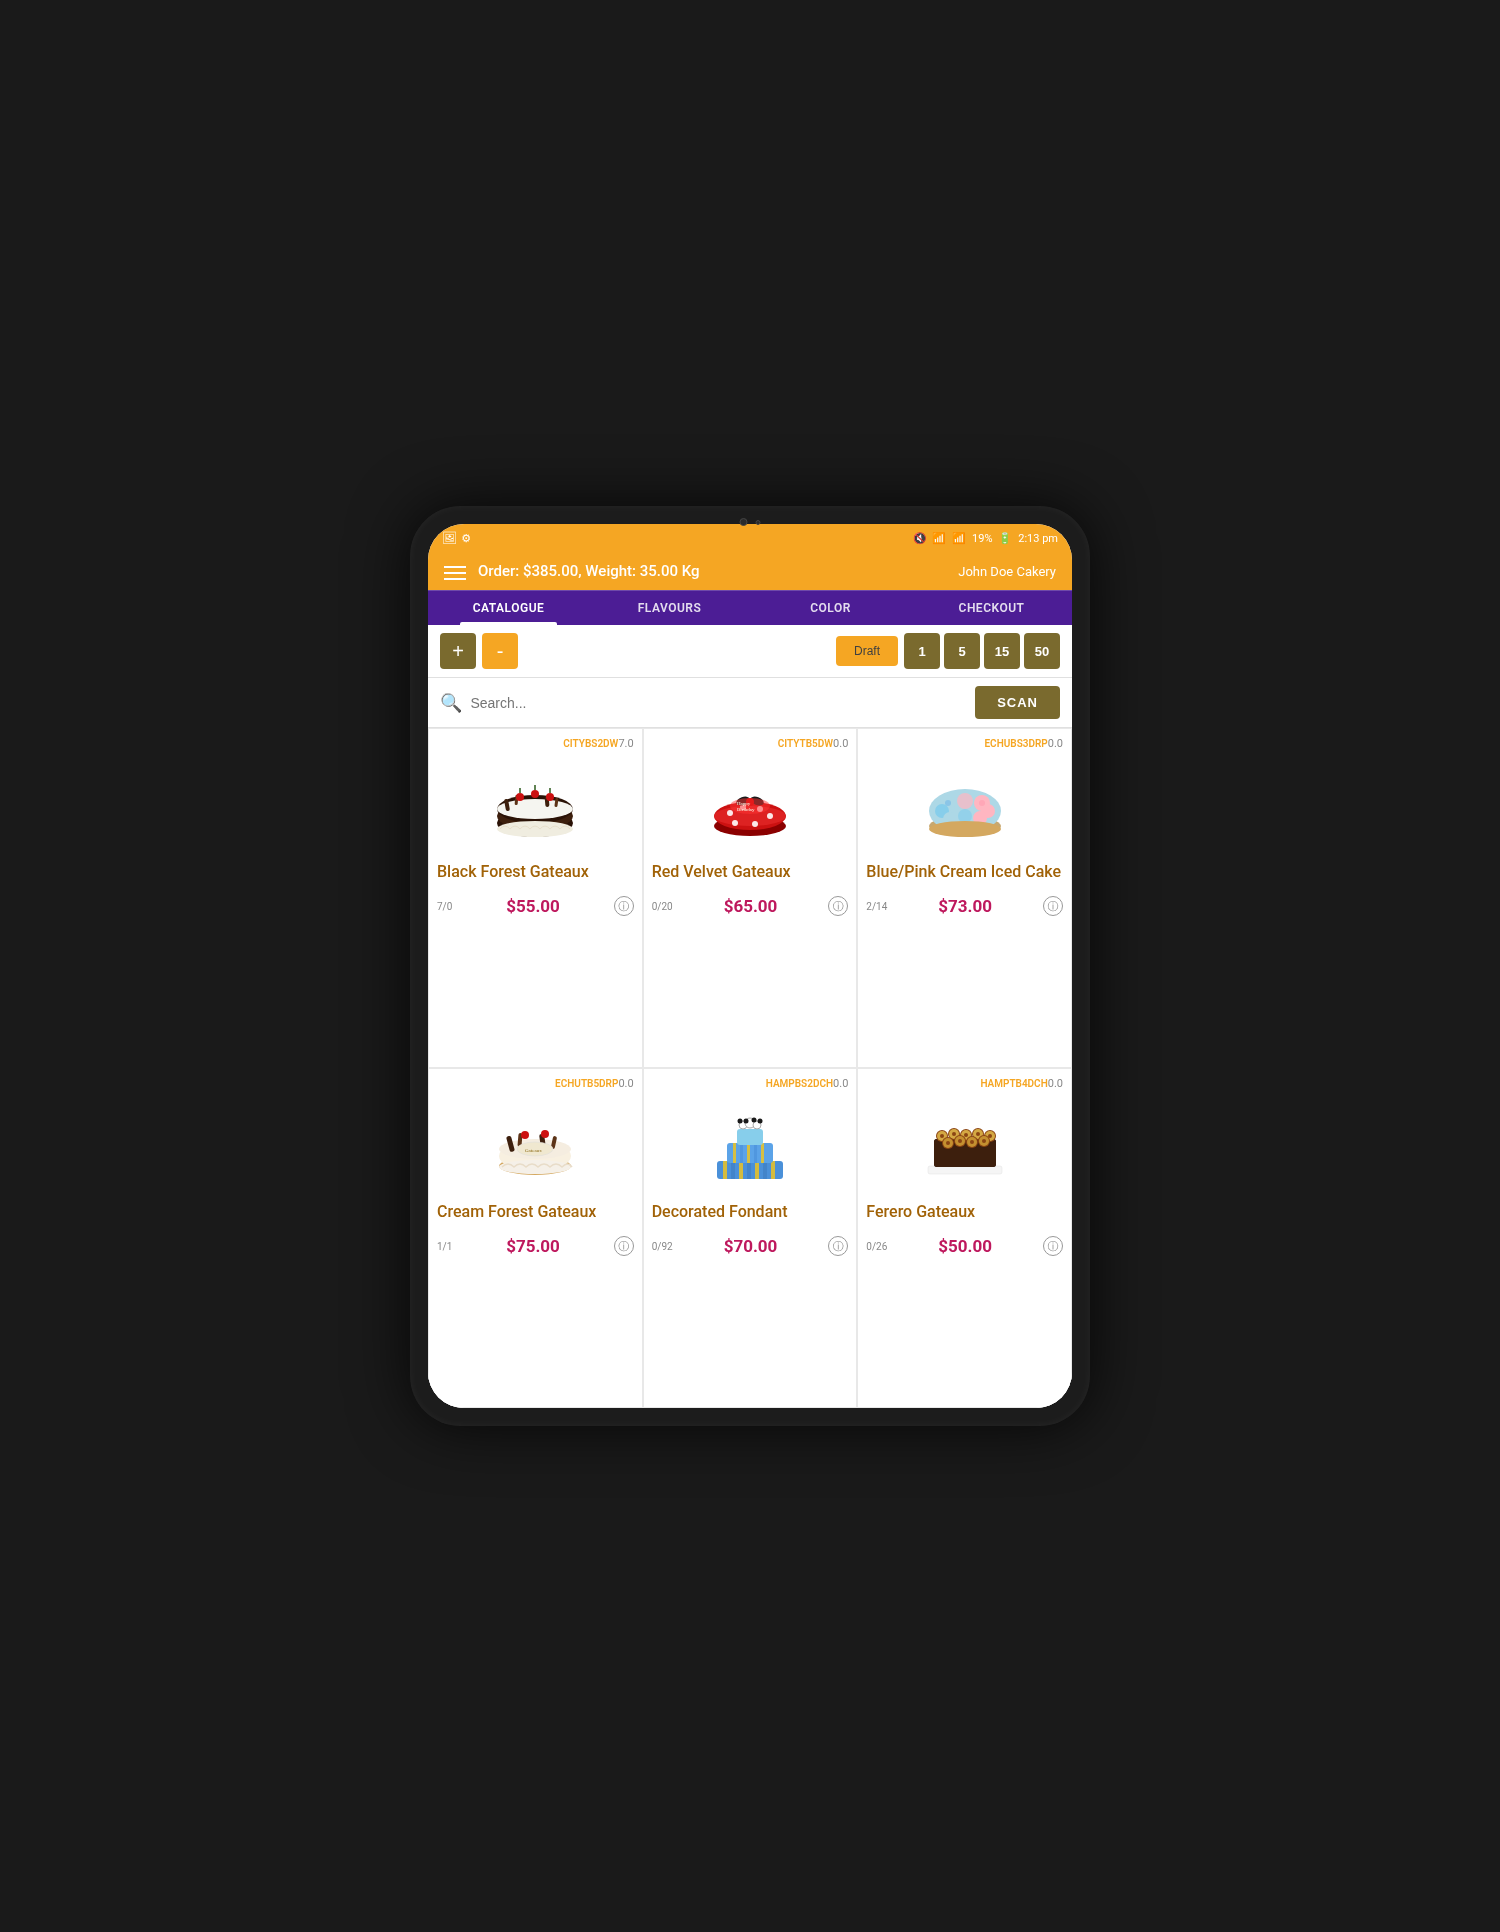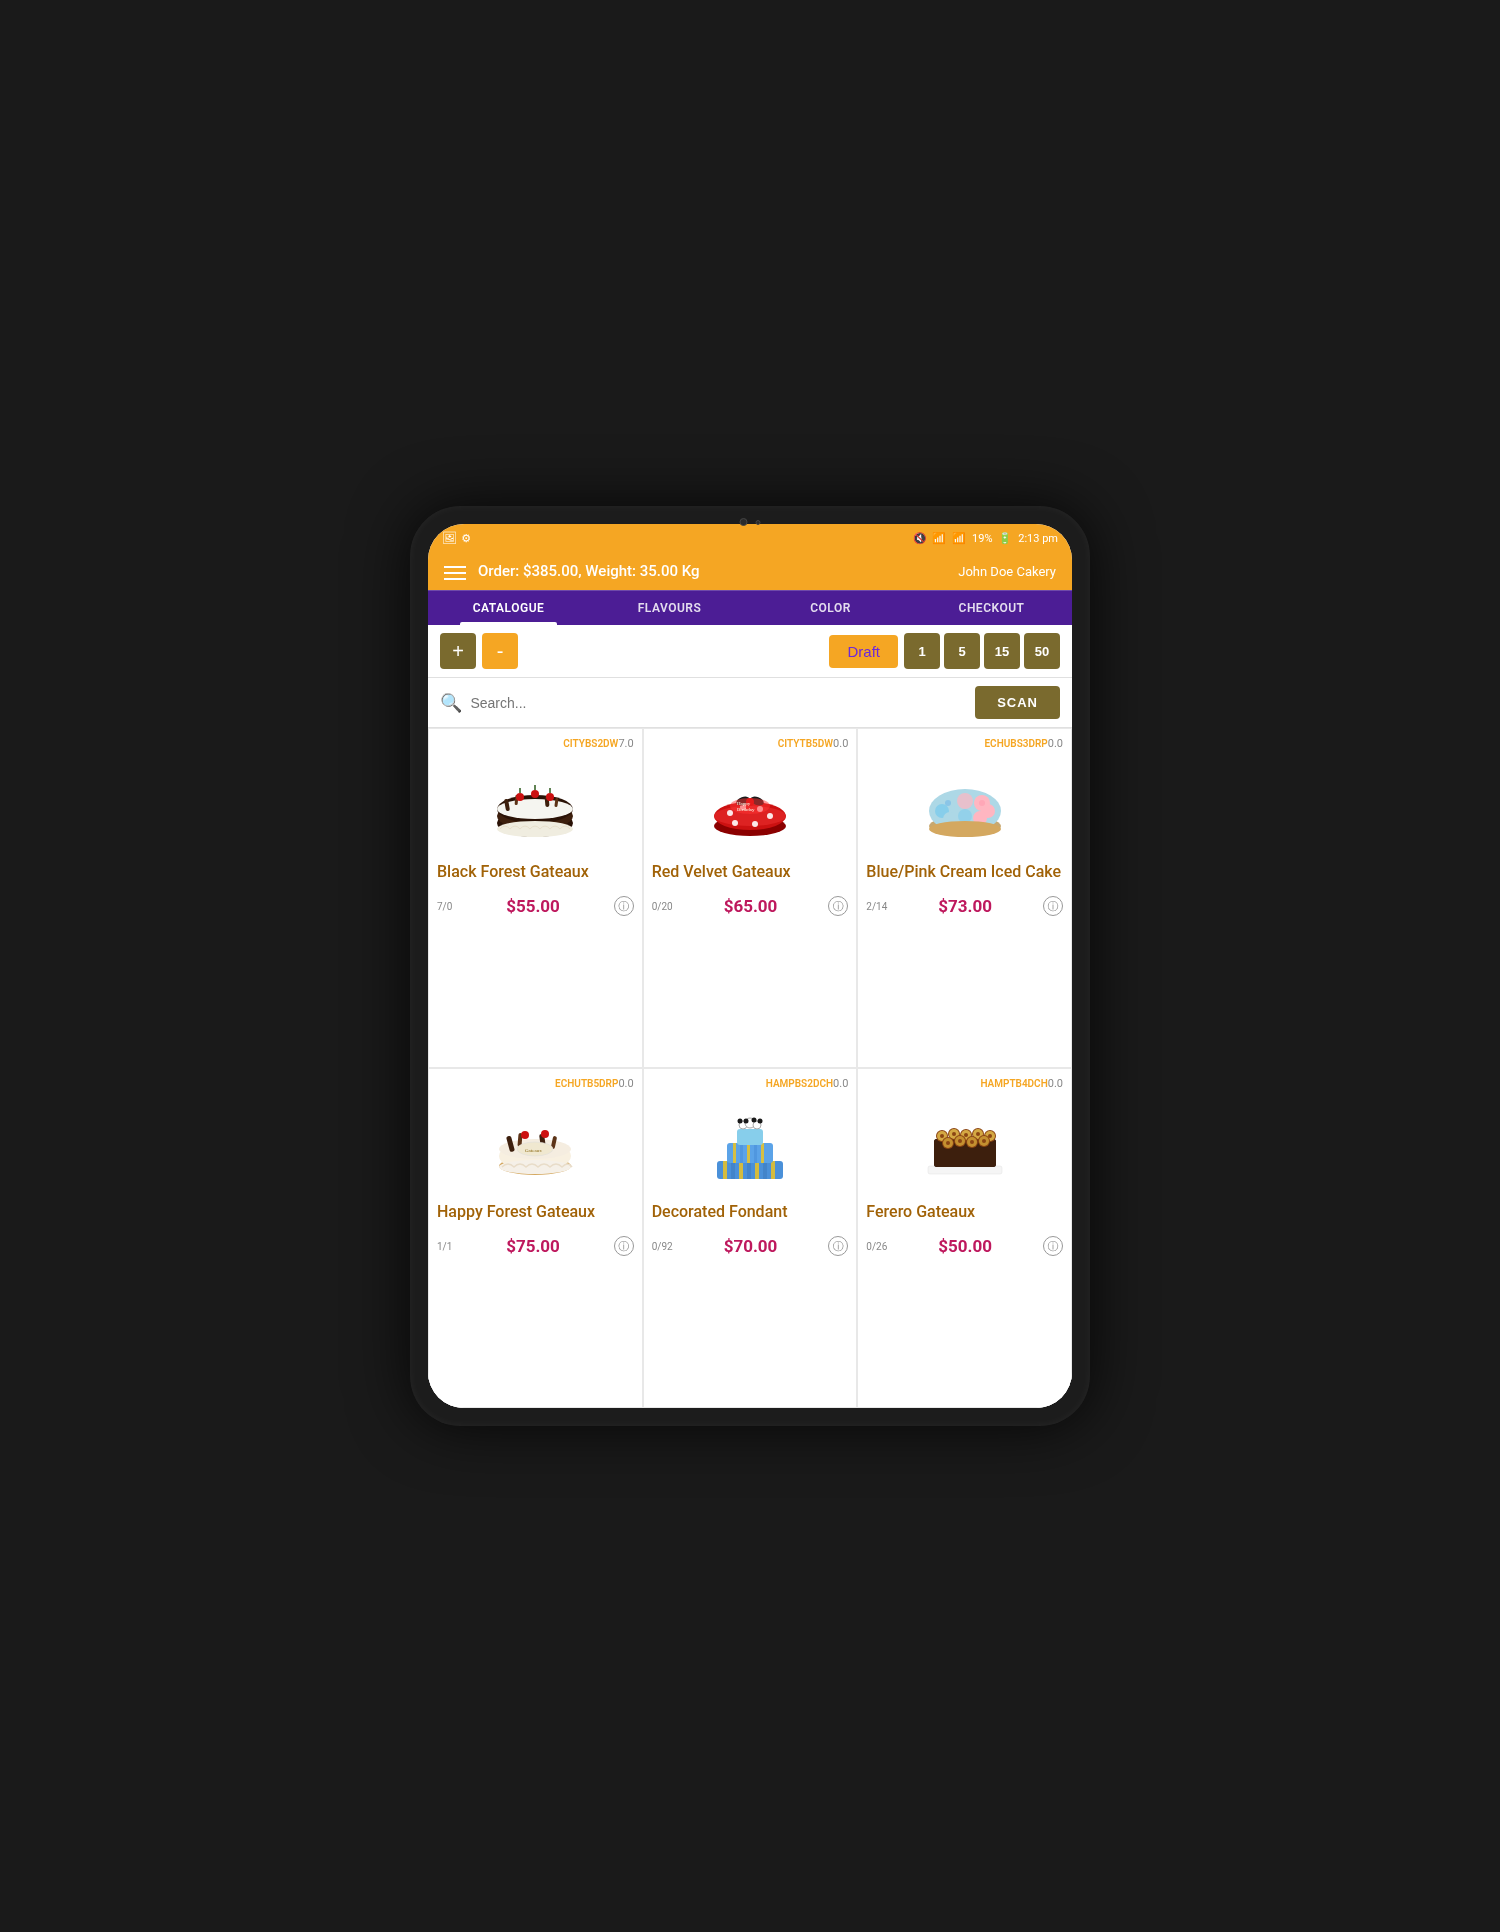--- a/index.html
+++ b/index.html
@@ -155,25 +155,25 @@
       font-size: 20px;
       cursor: pointer;
       display: flex;
       align-items: center;
       justify-content: center;
       font-weight: 300;
     }
     .spacer { flex: 1; }
     .btn-draft {
       background: #f5a623;
-      color: #6d28d9;
+      color: #404040;
       border: none;
       border-radius: 4px;
       padding: 8px 18px;
-      font-size: 15px;
+      font-size: 12px;
       cursor: pointer;
     }
     .qty-btns {
       display: flex;
       gap: 4px;
     }
     .qty-btn {
       background: #7a6a2e;
       color: #fff;
       border: none;
@@ -518,21 +518,21 @@
               <circle cx="35" cy="34" r="4" fill="#cc1111"></circle>
               <circle cx="55" cy="33" r="4" fill="#cc1111"></circle>
 
               <ellipse cx="45" cy="48" rx="18" ry="7" fill="#f0e8d0" stroke="#ddd" stroke-width="0.5"></ellipse>
               <text x="35" y="51" font-size="5" fill="#8b6914" font-family="serif">Gateaux</text>
 
               <ellipse cx="45" cy="66" rx="36" ry="7" fill="#f5f0e8"></ellipse>
               <path d="M12,66 Q18,60 24,66 Q30,60 36,66 Q42,60 48,66 Q54,60 60,66 Q66,60 72,66 Q78,60 82,66" fill="none" stroke="#e8dcc8" stroke-width="1.5"></path>
             </svg>
           </div>
-          <div class="product-name">Happy Forest Gateaux</div>
+          <div class="product-name">Cream Forest Gateaux</div>
           <div class="product-footer">
             <span class="product-stock">1/1</span>
             <span class="product-price">$75.00</span>
             <div class="info-btn">ⓘ</div>
           </div>
         </div>
 
         <div class="product-card">
           <div class="product-header">
             <span class="product-code">HAMPBS2DCH</span>

